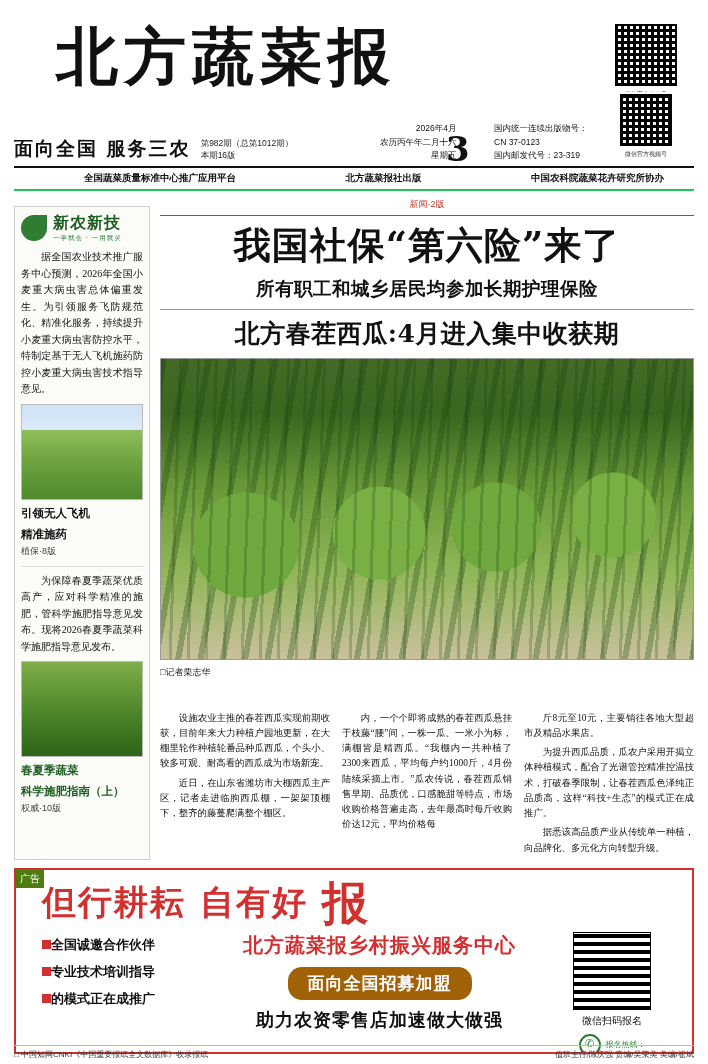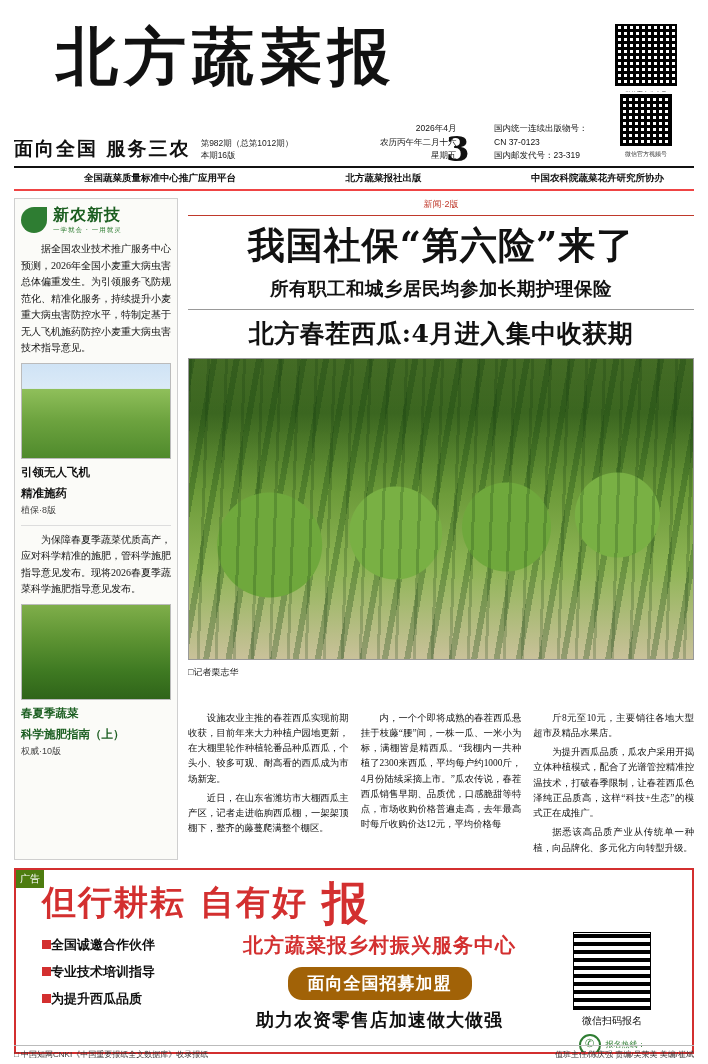--- a/index.html
+++ b/index.html
@@ -63,28 +63,28 @@
     position:absolute;left:432px;bottom:0px;
     font-family:"DejaVu Serif",serif;font-weight:bold;font-size:34px;line-height:1;
   }
   .cn-col{
     position:absolute;left:480px;bottom:4px;
     font-family:"Liberation Sans",sans-serif;font-size:8.5px;line-height:1.55;
   }
   .partners{
     display:flex;justify-content:space-between;align-items:center;
     font-family:"Liberation Sans",sans-serif;font-size:9.5px;font-weight:bold;
-    padding:4px 30px 4px 70px;border-bottom:2px solid #ef4444;color:#111;
+    padding:4px 30px 4px 70px;border-bottom:2px solid #22c55e;color:#111;
   }
 
   
   .body{display:flex;gap:10px;margin-top:7px;}
 
   
-  .leftcol{width:164px;flex:none;border:1px solid #cfcfcf;padding:6px;box-sizing:border-box;background:#fbfbf8;}
+  .leftcol{width:136px;flex:none;border:1px solid #cfcfcf;padding:6px;box-sizing:border-box;background:#fbfbf8;margin-top:8px;}
   .badge{
     display:flex;align-items:center;gap:6px;margin-bottom:6px;
   }
   .leaf{
     width:26px;height:26px;border-radius:50% 0 50% 50%;
     background:#2e7d32;flex:none;
   }
   .badge-txt{font-family:"DejaVu Serif",serif;font-weight:bold;font-size:16px;color:#1b5e20;letter-spacing:1px;}
   .badge-sub{font-size:6.5px;color:#2e7d32;font-family:"Liberation Sans",sans-serif;letter-spacing:1px;}
   .lead-para{
@@ -331,21 +331,21 @@
         <div class="bullet">
           <span class="sq"></span>
           <span class="bl-txt">全国诚邀合作伙伴</span>
         </div>
         <div class="bullet">
           <span class="sq"></span>
           <span class="bl-txt">专业技术培训指导</span>
         </div>
         <div class="bullet">
           <span class="sq"></span>
-          <span class="bl-txt">为提升西瓜品质</span>
+          <span class="bl-txt">的模式正在成推广</span>
         </div>
       </div>
 
       <div class="ad-center">
         <div class="ad-c1">北方蔬菜报乡村振兴服务中心</div>
         <div class="ad-pill">面向全国招募加盟</div>
         <div class="ad-c2">助力农资零售店加速做大做强</div>
       </div>
 
       <div class="ad-right">

